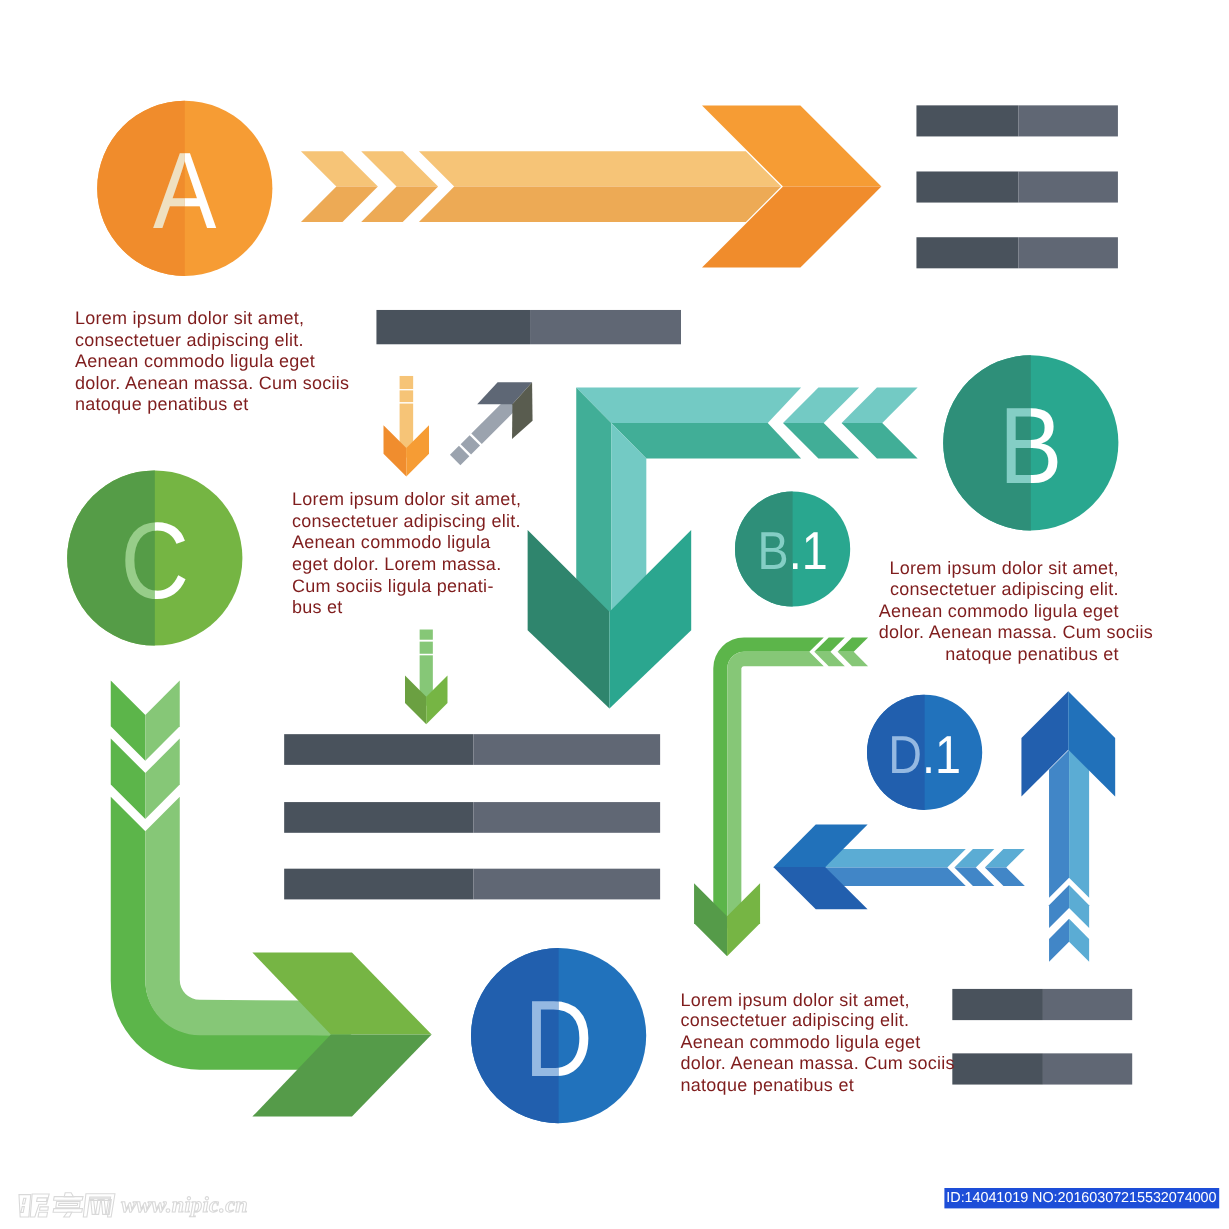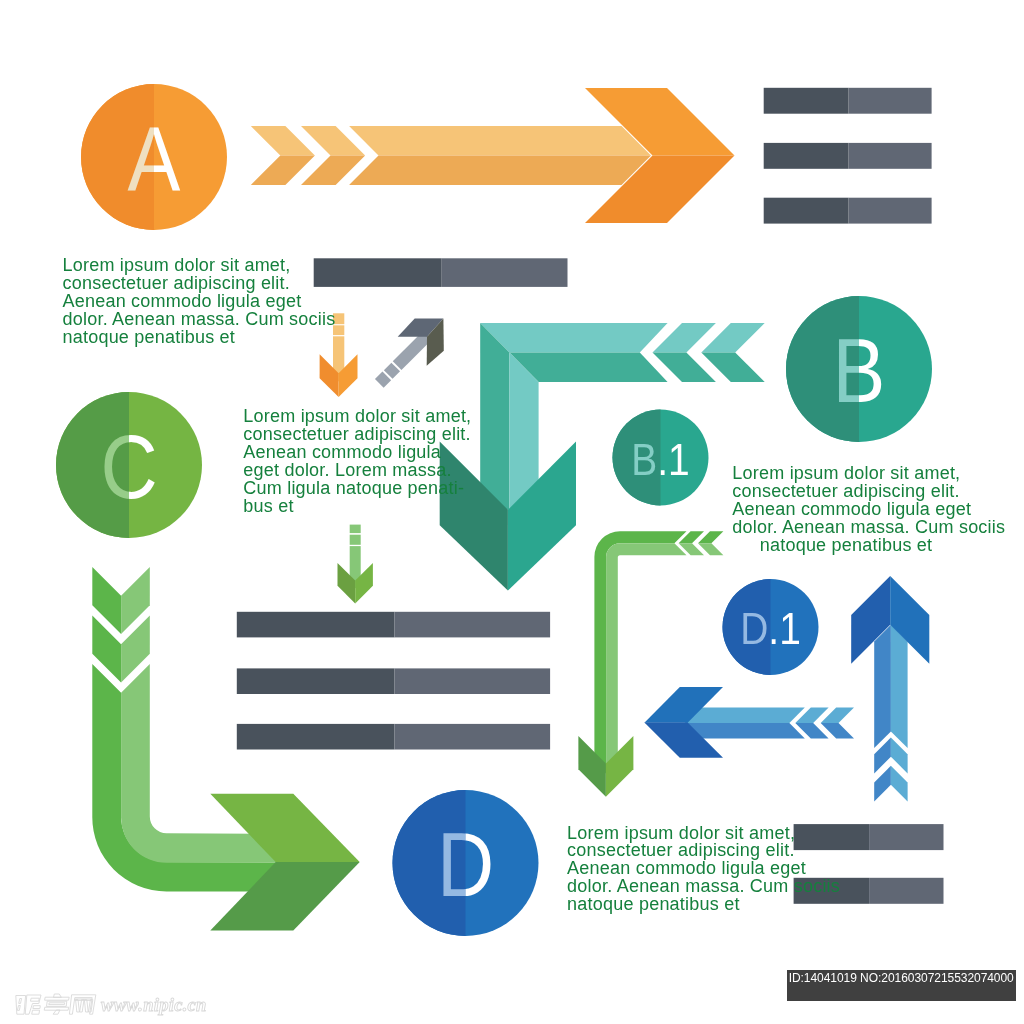--- a/index.html
+++ b/index.html
@@ -1,24 +1,24 @@
 <!DOCTYPE html>
 <html><head>
 <meta charset="utf-8">
 <title>Infographic</title>
 <style>
   html,body{margin:0;padding:0;background:#fff;}
   body{width:1024px;height:1024px;overflow:hidden;font-family:"Liberation Sans",sans-serif;}
   #stage{position:relative;width:1024px;height:1024px;background:#ffffff;}
   svg#gfx{position:absolute;left:0;top:0;width:1024px;height:1024px;display:block;}
-  .para{position:absolute;color:#15803d;font-family:"Liberation Sans",sans-serif;font-size:18px;line-height:17.9px;white-space:nowrap;letter-spacing:0.22px;}
+  .para{position:absolute;color:#7f1d1d;font-family:"Liberation Sans",sans-serif;font-size:15px;line-height:17.9px;white-space:nowrap;letter-spacing:0.22px;}
   .pline{white-space:nowrap;}
   .wm-cn{position:absolute;left:15px;top:994px;width:82px;height:21px;font-size:0;color:transparent;overflow:hidden;}
   .wm-url{position:absolute;left:101px;top:995px;font-family:Liberation Serif, serif;font-size:18.5px;font-weight:bold;font-style:italic;color:#ffffff;-webkit-text-stroke:0.9px #d9d9d9;letter-spacing:0.3px;}
-  .idband{position:absolute;left:786.7px;top:970px;width:229px;height:31px;background:#404040;color:#ffffff;font-family:"Liberation Sans",sans-serif;font-size:12px;line-height:17px;text-align:center;white-space:nowrap;overflow:hidden;letter-spacing:-0.05px;}
+  .idband{position:absolute;left:786.7px;top:990px;width:229px;height:17px;background:#1d4ed8;color:#ffffff;font-family:"Liberation Sans",sans-serif;font-size:12px;line-height:17px;text-align:center;white-space:nowrap;overflow:hidden;letter-spacing:-0.05px;}
 </style>
 </head>
 <body>
 
 <div id="stage">
 <svg id="gfx" viewBox="0 0 1024 1024">
 <g>
 <polygon points="250.8,126 285.4,126 314.9,155.5 280.3,155.5" fill="#f6c477"></polygon>
 <polygon points="280.3,155.5 314.9,155.5 285.4,185 250.8,185" fill="#edaa55"></polygon>
 <polygon points="301,126 335.6,126 365.1,155.5 330.5,155.5" fill="#f6c477"></polygon>
@@ -263,21 +263,21 @@
       <div class="pline">consectetuer adipiscing elit.</div>
       <div class="pline">Aenean commodo ligula eget</div>
       <div class="pline">dolor. Aenean massa. Cum sociis</div>
       <div class="pline">natoque penatibus et</div>
     </div>
 <div class="para" style="left:243.3px;top:408px;width:176px;text-align:left;">
       <div class="pline">Lorem ipsum dolor sit amet,</div>
       <div class="pline">consectetuer adipiscing elit.</div>
       <div class="pline">Aenean commodo ligula</div>
       <div class="pline">eget dolor. Lorem massa.</div>
-      <div class="pline">Cum ligula natoque penati-</div>
+      <div class="pline">Cum sociis ligula penati-</div>
       <div class="pline">bus et</div>
     </div>
 <div class="para" style="left:732.3px;top:465px;width:200px;text-align:right;">
       <div class="pline">Lorem ipsum dolor sit amet,</div>
       <div class="pline">consectetuer adipiscing elit.</div>
       <div class="pline">Aenean commodo ligula eget</div>
       <div class="pline">dolor. Aenean massa. Cum sociis</div>
       <div class="pline">natoque penatibus et</div>
     </div>
 <div class="para" style="left:567.1px;top:824.5px;width:201px;text-align:left;">

